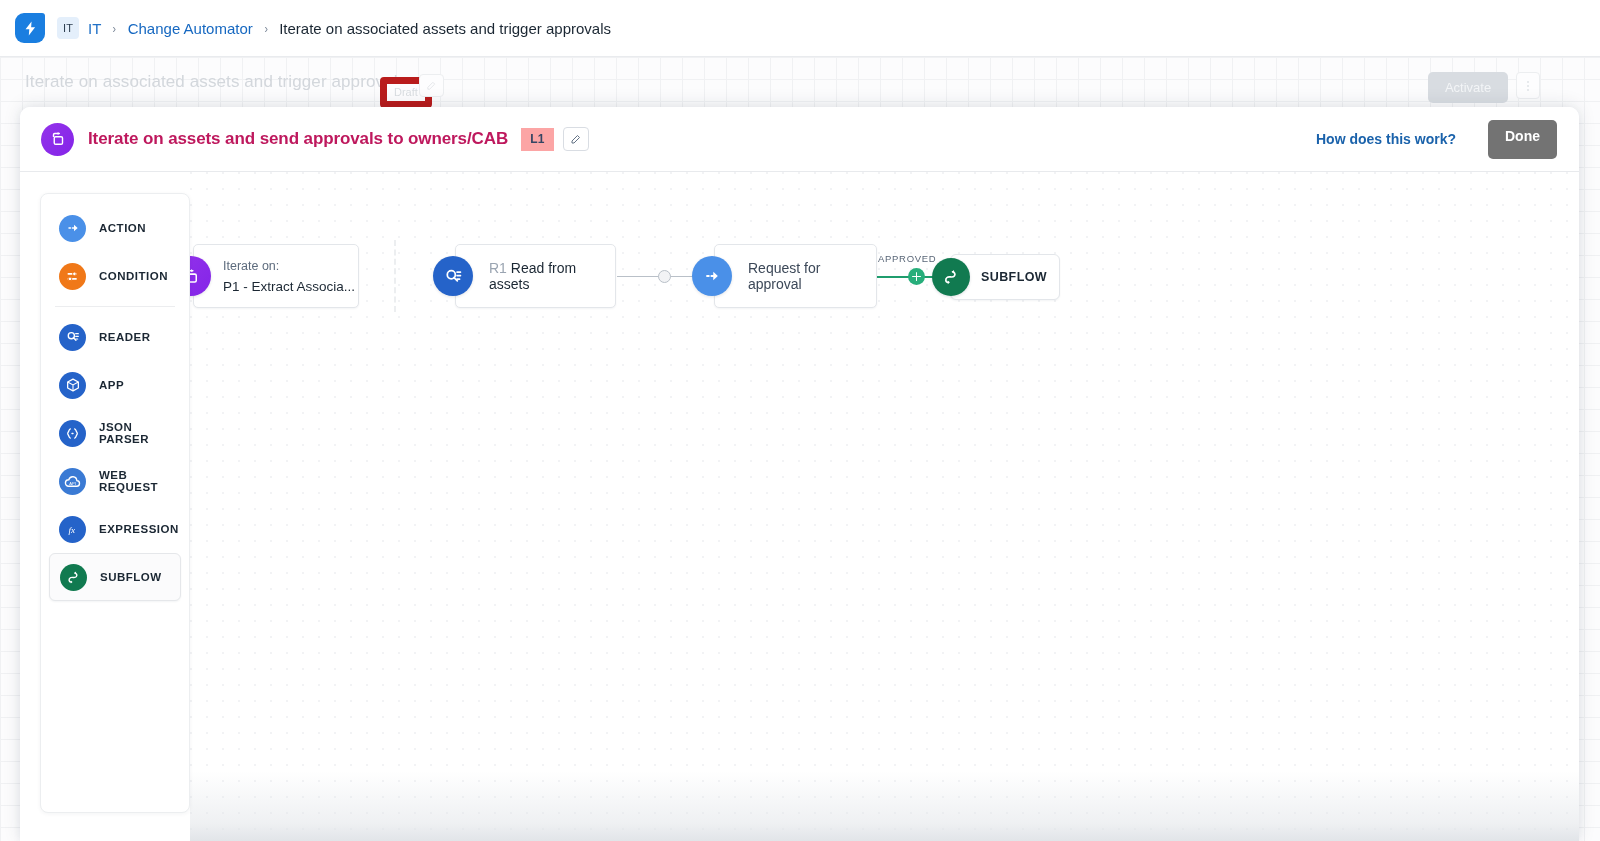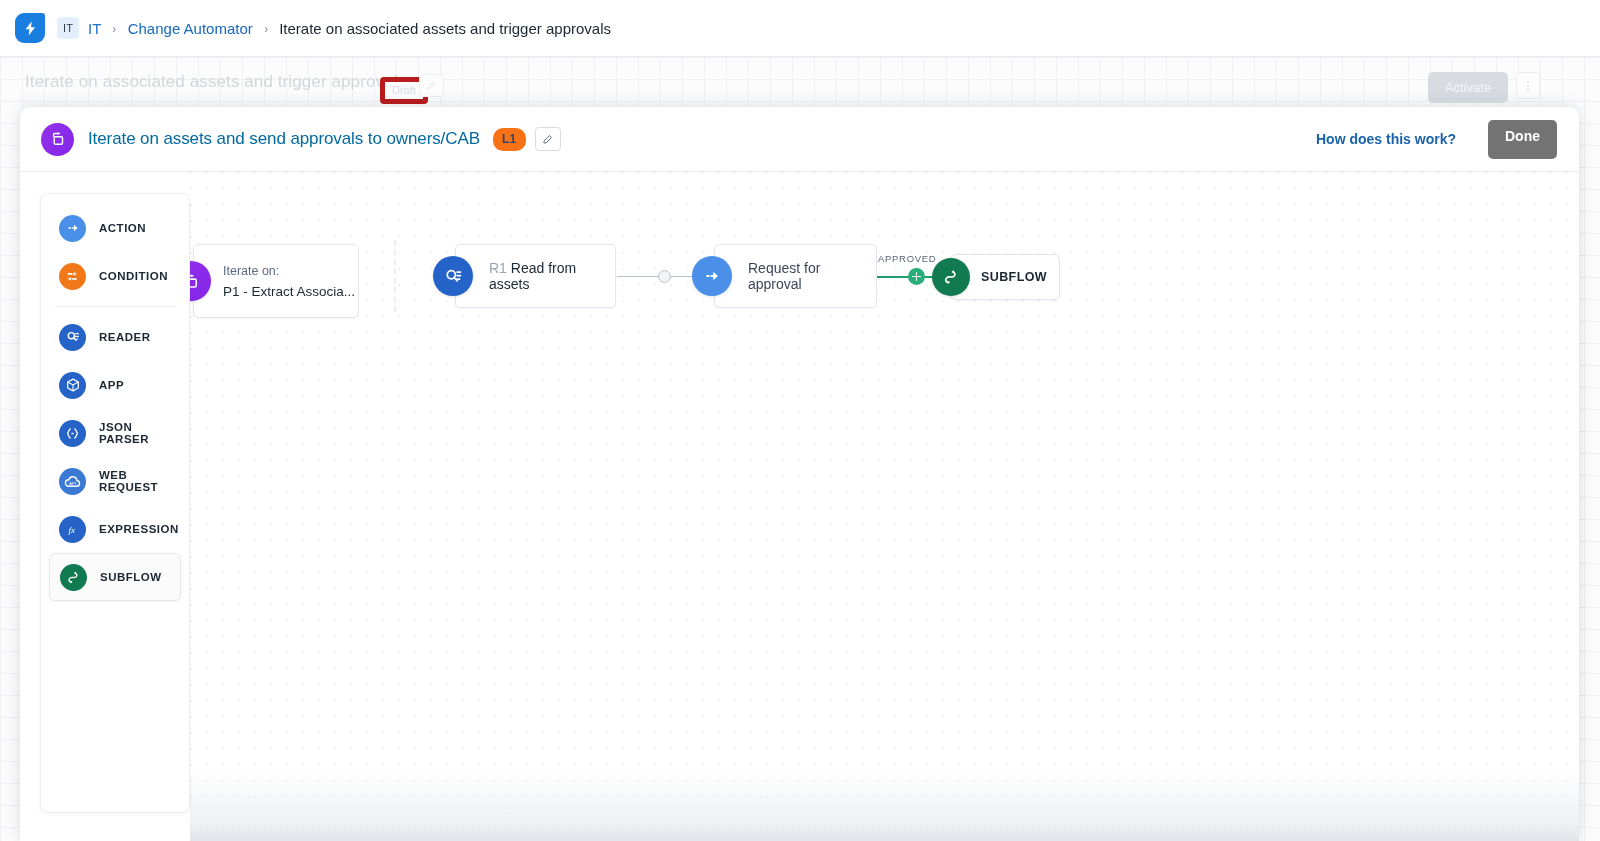--- a/index.html
+++ b/index.html
@@ -58,21 +58,21 @@
     background-size: 22px 22px;
     z-index: 1;
   }
   .under-title {
     position: absolute; left: 25px; top: 72px;
     font-size: 17px; color: #d3d7dc; letter-spacing: .1px;
     z-index: 2;
   }
   .under-draft {
     position: absolute; left: 380px; top: 77px;
-    border: 5px solid #b91c1c; border-radius: 4px;
+    border: 7px solid #b91c1c; border-radius: 4px;
     padding: 2px 7px 3px; font-size: 11px; color: #d9dde1;
     background: #fdfdfe;
     z-index: 2;
   }
   .under-pencil {
     position: absolute; left: 419px; top: 74px;
     width: 25px; height: 23px; border: 1px solid #eceef0; border-radius: 4px;
     background: #fdfdfe; display:flex; align-items:center; justify-content:center;
     z-index: 2;
   }
@@ -109,25 +109,25 @@
     background: #fff;
   }
   .flow-badge {
     width: 33px; height: 33px; border-radius: 50%;
     background: #8a2be2;
     background-image: linear-gradient(135deg,#9333ea,#8424e8);
     display: flex; align-items: center; justify-content: center; flex: none;
   }
   .modal-title {
     margin-left: 14px;
-    font-size: 17px; color: #0369a1; font-weight: 400; letter-spacing: -.1px;
+    font-size: 17px; color: #be185d; font-weight: 700; letter-spacing: -.1px;
   }
   .lvl-badge {
     margin-left: 13px;
-    background: #f97316; border-radius: 10px;
+    background: #fca5a5; border-radius: 0;
     padding: 4px 9px 5px;
     font-size: 12px; color: #344563; font-weight: 600; letter-spacing: .3px;
   }
   .head-pencil {
     margin-left: 9px;
     width: 26px; height: 24px; border: 1px solid #d9dde3; border-radius: 4px;
     background: #fff; display:flex; align-items:center; justify-content:center;
     cursor: pointer;
   }
   .head-right { margin-left: auto; display: flex; align-items: center; gap: 32px; }
@@ -194,21 +194,21 @@
     display: flex; align-items: center;
     cursor: pointer;
   }
   .node-ico {
     position: absolute; left: -23px;
     width: 40px; height: 40px; border-radius: 50%;
     display: flex; align-items: center; justify-content: center;
     box-shadow: 0 1px 3px rgba(24,39,60,.12);
   }
 
-  .iter-node { left: 3px; top: 72px; width: 166px; height: 74px; }
+  .iter-node { left: 3px; top: 72px; width: 166px; height: 64px; }
   .iter-texts { margin-left: 29px; }
   .iter-top { font-size: 12.5px; color: #5d6b7d; margin-bottom: 6px; }
   .iter-main { font-size: 13.5px; color: #1b2733; font-weight: 500; }
 
   .vdash {
     position: absolute; left: 204px; top: 68px;
     width: 0; height: 72px;
     border-left: 2px dashed #eceef0;
   }
 

